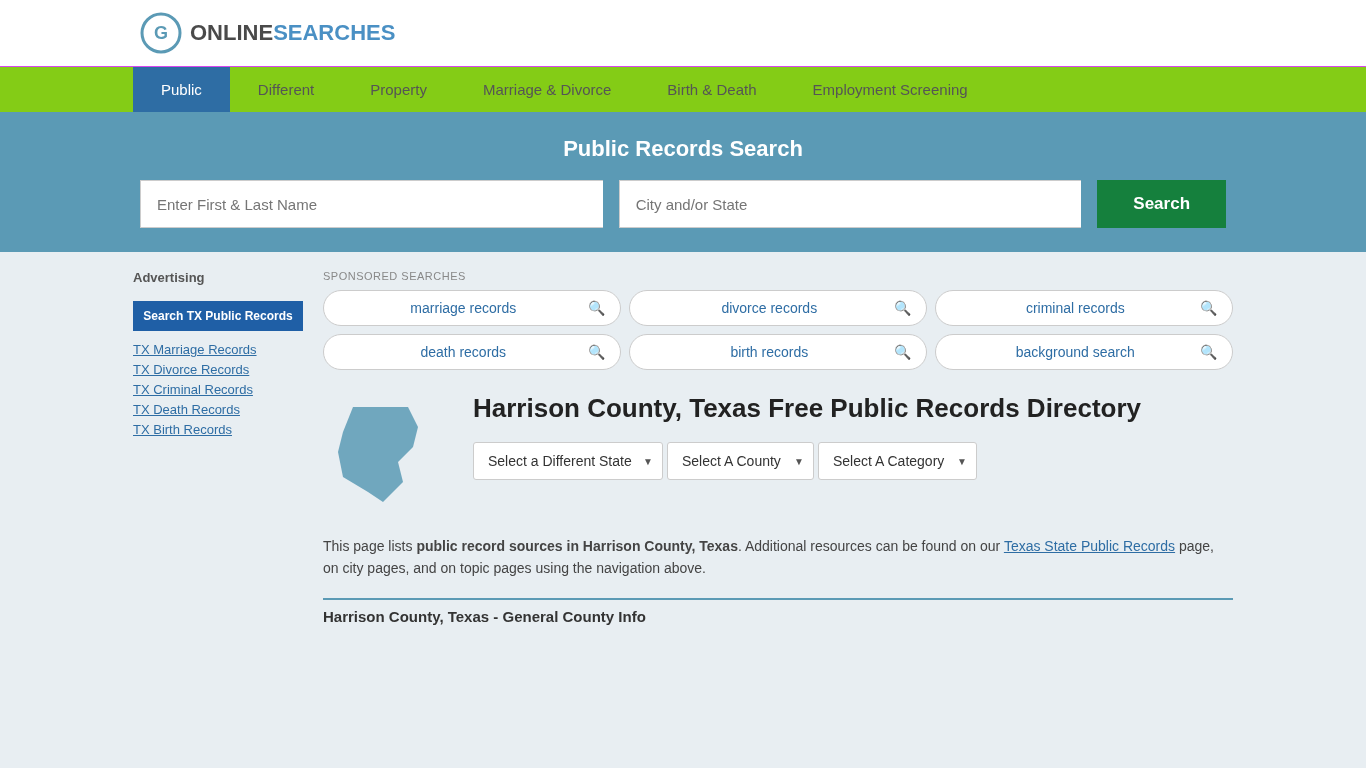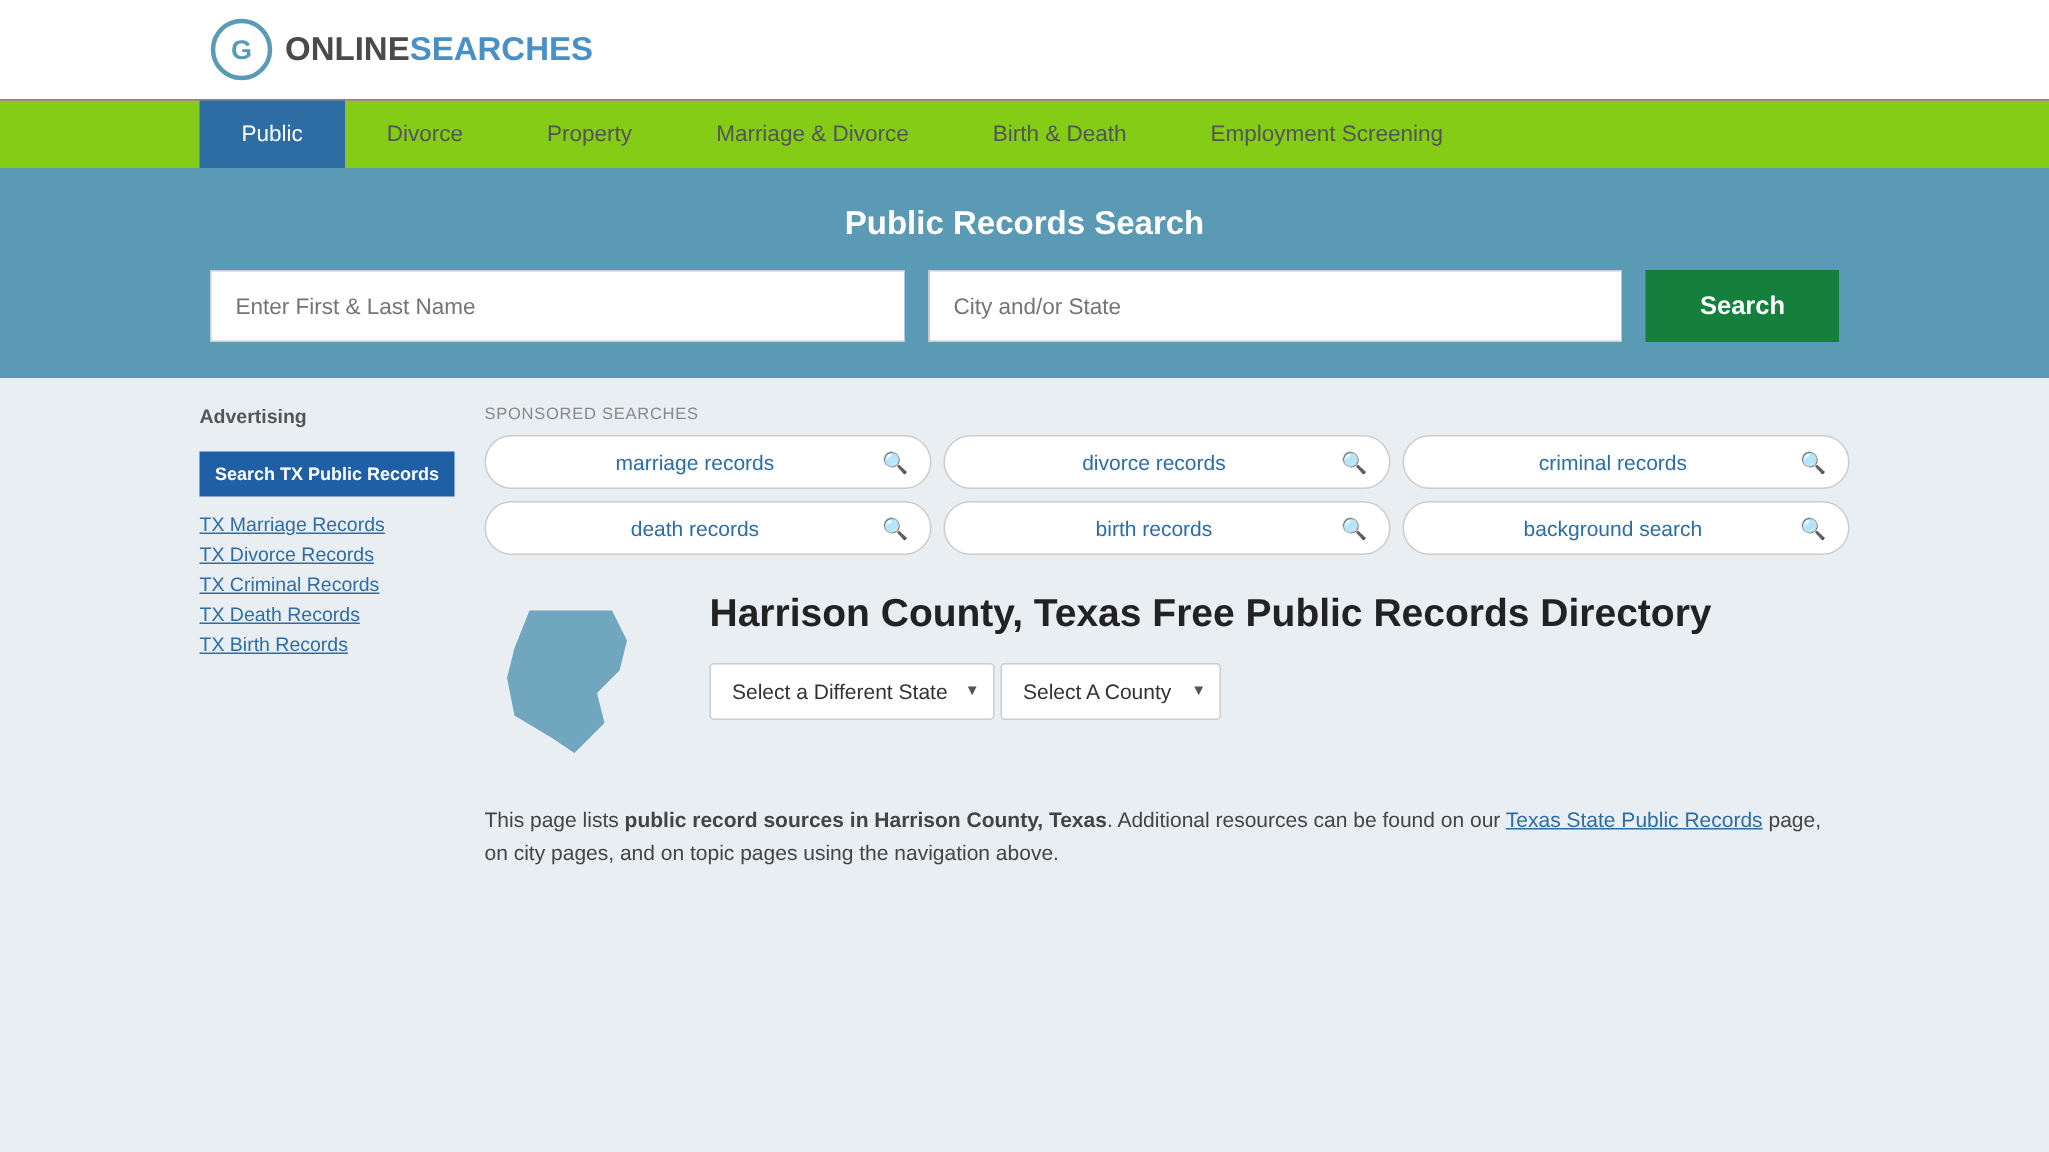--- a/index.html
+++ b/index.html
@@ -78,21 +78,21 @@
     </svg>
     <div class="logo-text">
       <span class="online">ONLINE</span><span class="searches">SEARCHES</span>
     </div>
   </div>
 </div>
 
 <nav>
   <div class="nav-inner">
     <div class="nav-item active">Public</div>
-    <div class="nav-item">Divorce</div>
+    <div class="nav-item">Different</div>
     <div class="nav-item">Property</div>
     <div class="nav-item">Marriage &amp; Divorce</div>
     <div class="nav-item">Birth &amp; Death</div>
     <div class="nav-item">Employment Screening</div>
   </div>
 </nav>
 
 <div class="hero">
   <h1>Public Records Search</h1>
   <div class="search-row">
@@ -159,25 +159,33 @@
           <div class="dropdown-wrap">
             <select class="dropdown-sel">
               <option>Select a Different State</option>
             </select>
           </div>
           <div class="dropdown-wrap">
             <select class="dropdown-sel">
               <option>Select A County</option>
             </select>
           </div>
+          <div class="dropdown-wrap">
+            <select class="dropdown-sel">
+              <option>Select A Category</option>
+            </select>
+          </div>
         </div>
       </div>
     </div>
 
     <div>
       <p class="find-desc">
         <span>This page lists </span><strong>public record sources in Harrison County, Texas</strong><span>. Additional resources can be found on our </span><a href="#">Texas State Public Records</a><span> page, on city pages, and on topic pages using the navigation above.</span>
       </p>
     </div>
 
+    <div class="general-info-bar">
+      <h3>Harrison County, Texas - General County Info</h3>
+    </div>
 
   </div>
 </div>
 
 </body></html>

